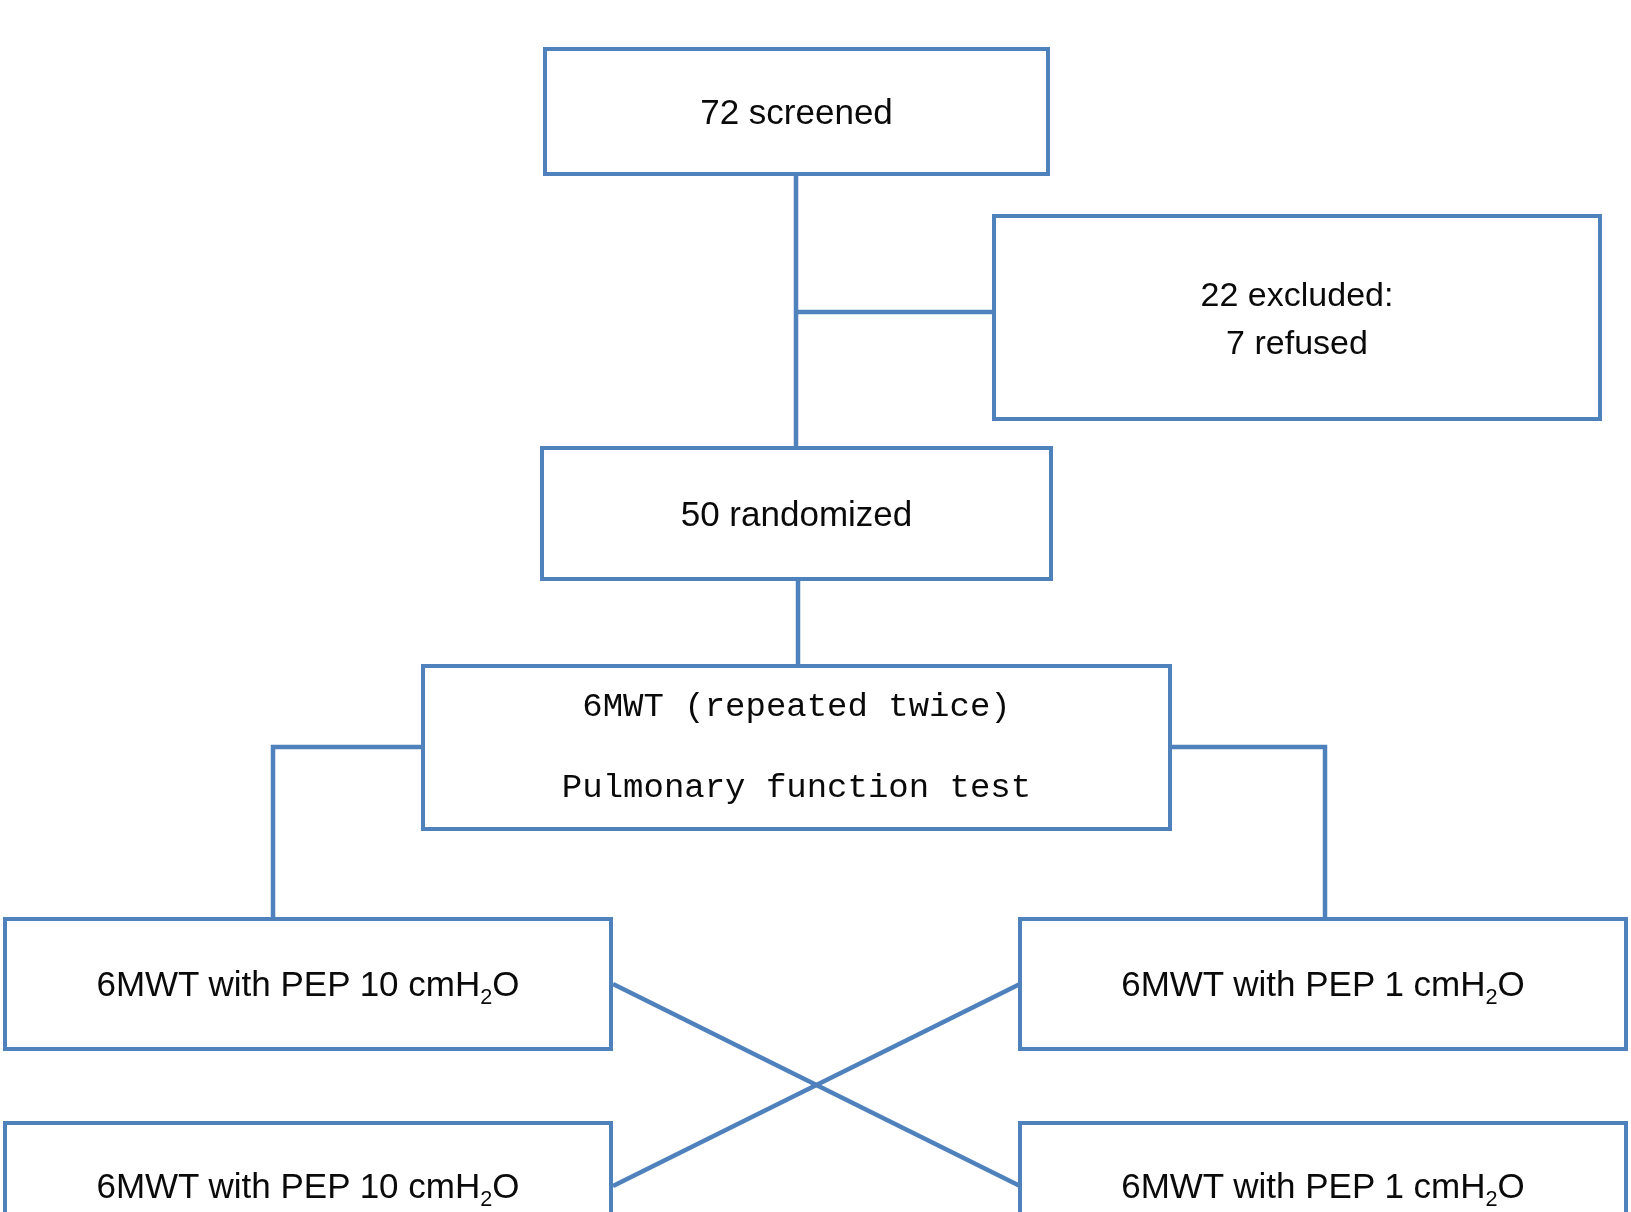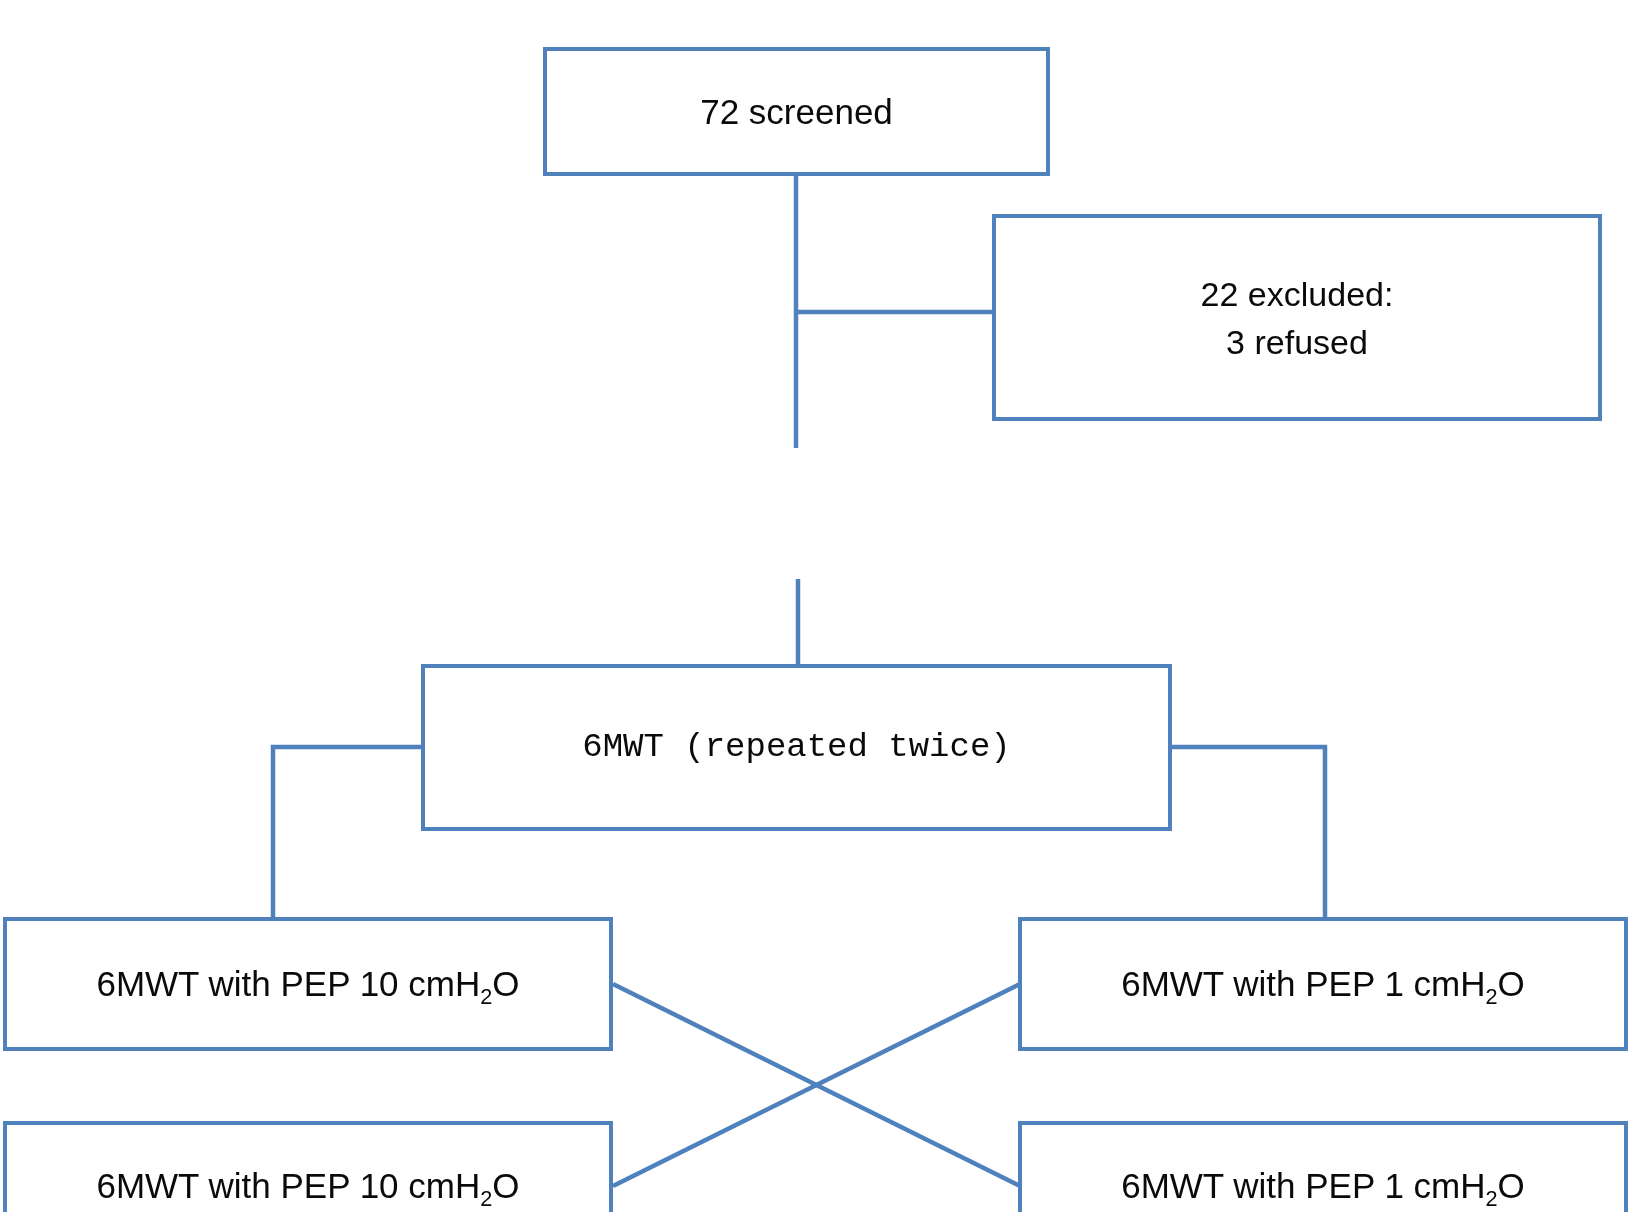--- a/index.html
+++ b/index.html
@@ -82,28 +82,32 @@
     <line x1="1020" y1="940" x2="613" y2="1142"></line>
   </svg>
 
   <div class="node" id="node-screened">
     <span class="line">72 screened</span>
   </div>
 
   <div class="node multiline" id="node-excluded">
     <div>
       <span class="line">22 excluded:</span>
-      <span class="line">3 refused</span>
+      <span class="line">7 refused</span>
     </div>
   </div>
 
+  <div class="node" id="node-randomized">
+    <span class="line">50 randomized</span>
+  </div>
 
   <div class="node multiline" id="node-assessment">
     <div>
       <span class="line">6MWT (repeated twice)</span>
+      <span class="line">Pulmonary function test</span>
     </div>
   </div>
 
   <div class="node" id="node-pep10-test1">
     <span>
       <span>6MWT with PEP 10 cmH</span><sub class="unit-sub">2</sub><span>O</span>
     </span>
   </div>
 
   <div class="node" id="node-pep1-test1">

